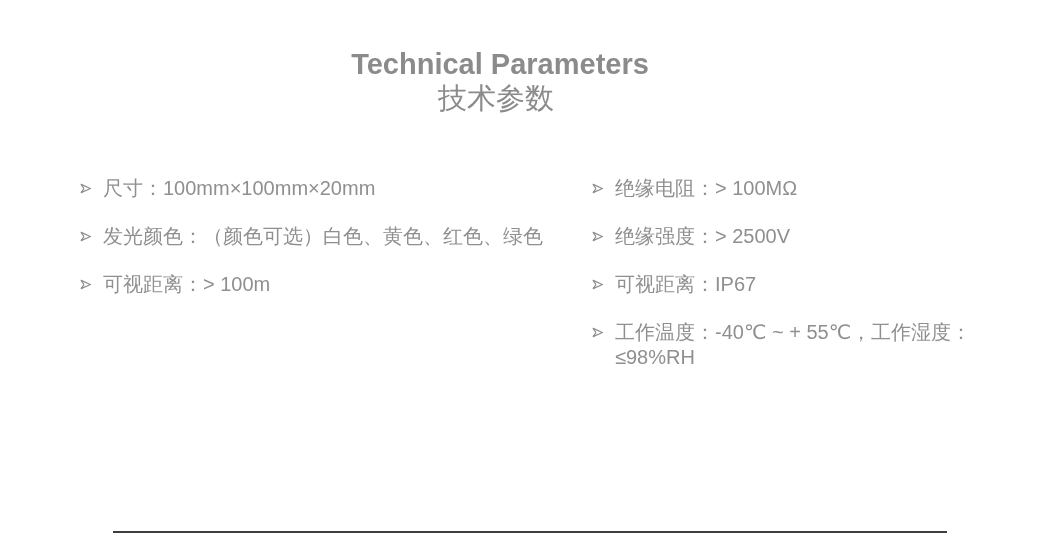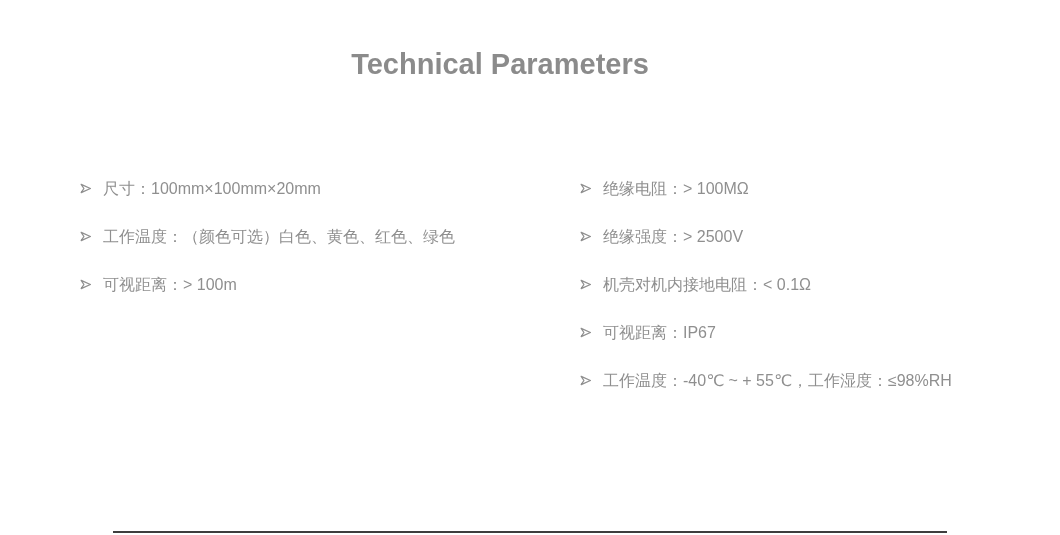--- a/index.html
+++ b/index.html
@@ -19,26 +19,26 @@
   .title-en {
     font-size:29px; font-weight:bold;
     color:#8b8b8b; line-height:33px;margin-left:8px;
   }
   .title-zh {
     font-size:29px; font-weight:normal;
     color:#8b8b8b; line-height:34px;
   }
   ul.param-col { list-style:none; position:absolute; top:176px; }
   ul.param-col.left  { left:80px;  width:483px; }
-  ul.param-col.right { left:580px; width:453px; }
+  ul.param-col.right { left:592px; width:453px; }
   li.param-item {
     position:relative;
     padding-left:23px;
     margin-bottom:23px;
-    font-size:16px; line-height:25px;
+    font-size:20px; line-height:25px;
     color:#8f8f8f;
   }
   .bullet {
     position:absolute; left:0; top:6px;
     width:12px; height:13px;
     color:#8f8f8f;
   }
   .bullet svg { display:block; }
   .param-text {
     display:block;
@@ -51,38 +51,39 @@
     background:#3e3e3e;
   }
 </style>
 </head>
 <body>
 
 <div class="slide">
 
   <div class="header">
     <div class="title-en">Technical Parameters</div>
+    <div class="title-zh">技术参数</div>
   </div>
 
   <ul class="param-col left">
     <li class="param-item">
       <span class="bullet">
           <svg width="12" height="13" viewBox="0 0 12 13">
             <path d="M1.2 2.4 L10.4 6.5 L1.2 10.6 L3.9 6.5 Z" fill="none" stroke="currentColor" stroke-width="1.3" stroke-linejoin="round"></path>
           </svg>
         </span>
       <span class="param-text">尺寸：100mm×100mm×20mm</span>
     </li>
     <li class="param-item">
       <span class="bullet">
           <svg width="12" height="13" viewBox="0 0 12 13">
             <path d="M1.2 2.4 L10.4 6.5 L1.2 10.6 L3.9 6.5 Z" fill="none" stroke="currentColor" stroke-width="1.3" stroke-linejoin="round"></path>
           </svg>
         </span>
-      <span class="param-text">工作温度：（颜色可选）白色、黄色、红色、绿色</span>
+      <span class="param-text">发光颜色：（颜色可选）白色、黄色、红色、绿色</span>
     </li>
     <li class="param-item">
       <span class="bullet">
           <svg width="12" height="13" viewBox="0 0 12 13">
             <path d="M1.2 2.4 L10.4 6.5 L1.2 10.6 L3.9 6.5 Z" fill="none" stroke="currentColor" stroke-width="1.3" stroke-linejoin="round"></path>
           </svg>
         </span>
       <span class="param-text">可视距离：&gt; 100m</span>
     </li>
   </ul>
@@ -103,28 +104,20 @@
           </svg>
         </span>
       <span class="param-text">绝缘强度：&gt; 2500V</span>
     </li>
     <li class="param-item">
       <span class="bullet">
           <svg width="12" height="13" viewBox="0 0 12 13">
             <path d="M1.2 2.4 L10.4 6.5 L1.2 10.6 L3.9 6.5 Z" fill="none" stroke="currentColor" stroke-width="1.3" stroke-linejoin="round"></path>
           </svg>
         </span>
-      <span class="param-text">机壳对机内接地电阻：&lt; 0.1Ω</span>
-    </li>
-    <li class="param-item">
-      <span class="bullet">
-          <svg width="12" height="13" viewBox="0 0 12 13">
-            <path d="M1.2 2.4 L10.4 6.5 L1.2 10.6 L3.9 6.5 Z" fill="none" stroke="currentColor" stroke-width="1.3" stroke-linejoin="round"></path>
-          </svg>
-        </span>
       <span class="param-text">可视距离：IP67</span>
     </li>
     <li class="param-item">
       <span class="bullet">
           <svg width="12" height="13" viewBox="0 0 12 13">
             <path d="M1.2 2.4 L10.4 6.5 L1.2 10.6 L3.9 6.5 Z" fill="none" stroke="currentColor" stroke-width="1.3" stroke-linejoin="round"></path>
           </svg>
         </span>
       <span class="param-text">工作温度：-40℃ ~ + 55℃，工作湿度：≤98%RH</span>
     </li>

